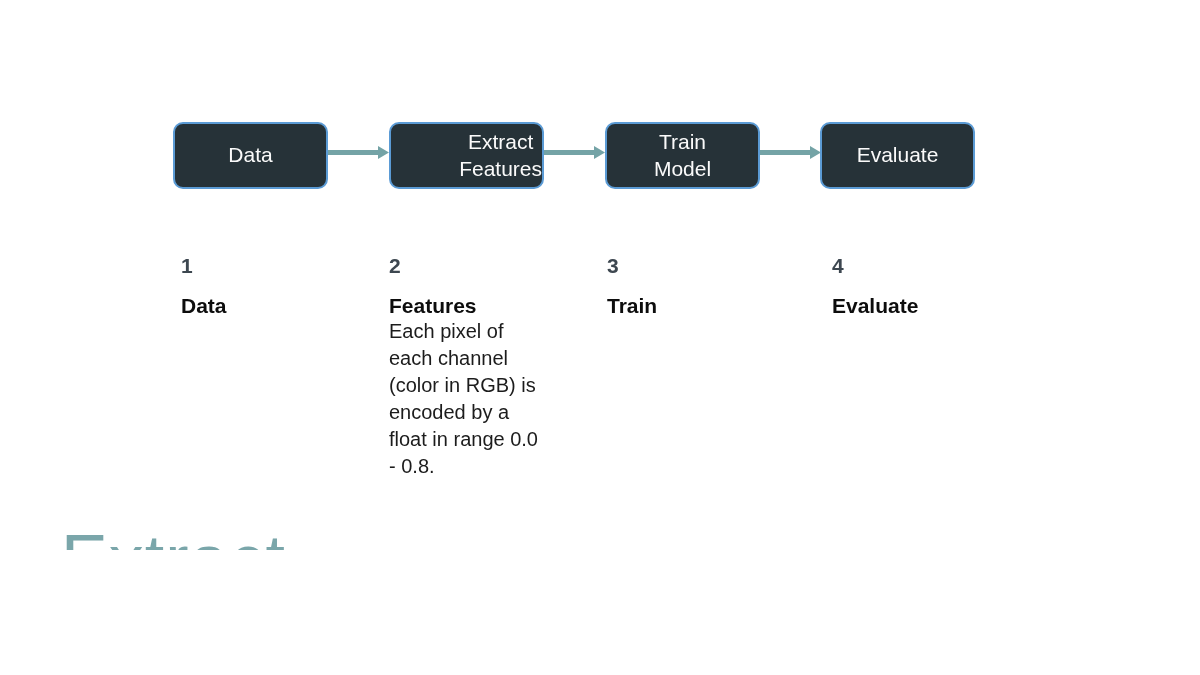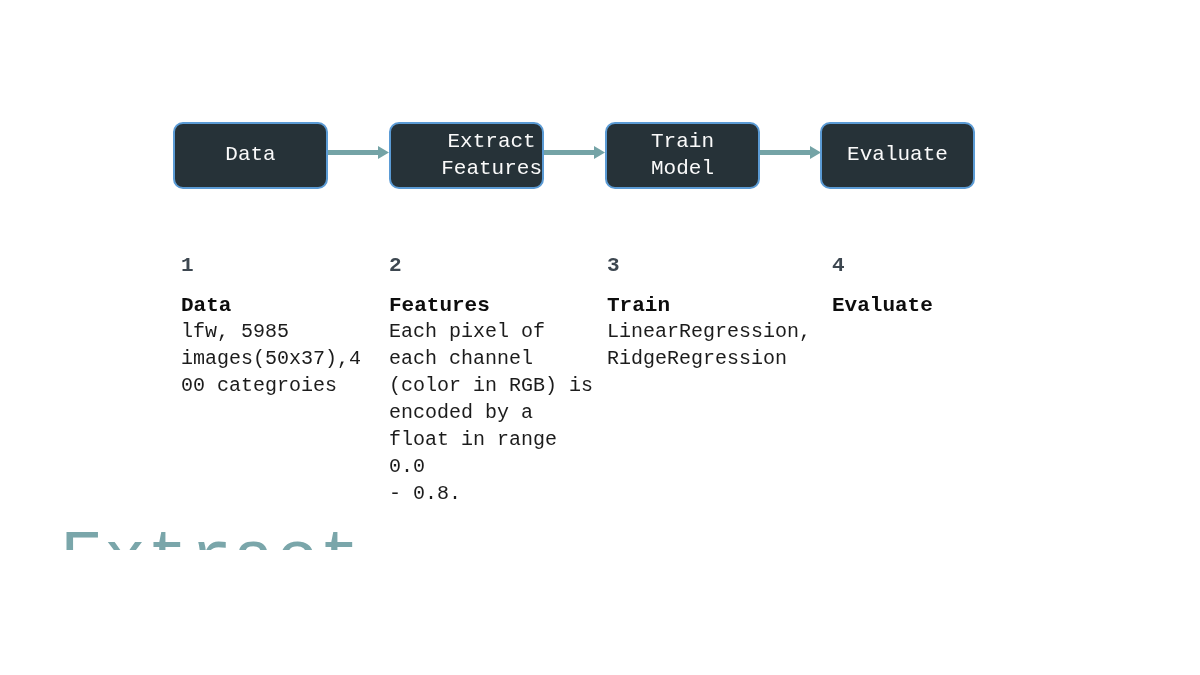--- a/index.html
+++ b/index.html
@@ -13,21 +13,20 @@
   * { margin: 0; padding: 0; box-sizing: border-box; }
   html, body { background: #ffffff; }
   body { font-family: "Liberation Sans", "DejaVu Sans", sans-serif; }
 
   .slide {
     position: relative;
     width: 1200px;
     height: 550px;
     background: #ffffff;
     overflow: hidden;
-    font-family: Liberation Mono, monospace;
   }
 
   
   .step {
     position: absolute;
     top: 122px;
     width: 155px;
     height: 67px;
     background: var(--box-fill);
     border: 2px solid var(--box-border);
@@ -138,41 +137,36 @@
     </svg>
   </div>
 
   <div class="step step-4">
     <span>Evaluate</span>
   </div>
 
   <div class="note note-1">
     <div class="note-number">1</div>
     <div class="note-heading">Data</div>
-    <div class="note-body">lfw, 5985
-images(50x37),4
-00 categroies</div>
   </div>
 
   <div class="note note-2">
     <div class="note-number">2</div>
     <div class="note-heading">Features</div>
     <div class="note-body">Each pixel of
 each channel
 (color in RGB) is
 encoded by a
 float in range 0.0
 - 0.8.</div>
   </div>
 
   <div class="note note-3">
     <div class="note-number">3</div>
     <div class="note-heading">Train</div>
-    <div class="note-body">LinearRegression,
-RidgeRegression</div>
   </div>
 
   <div class="note note-4">
     <div class="note-number">4</div>
     <div class="note-heading">Evaluate</div>
     <div class="note-body"></div>
   </div>
 
   <div class="slide-title">Extract</div>
 

